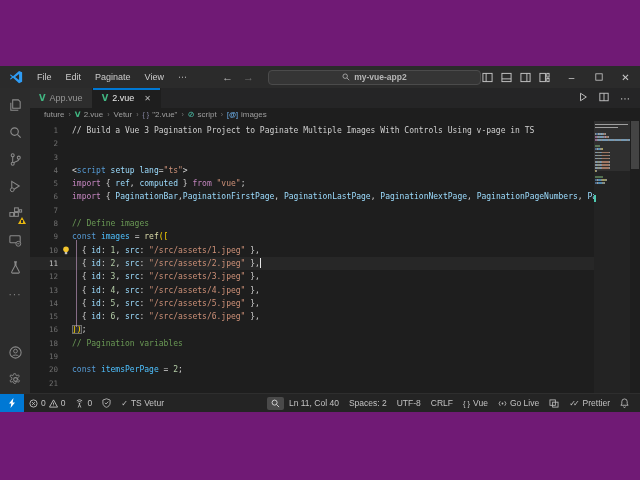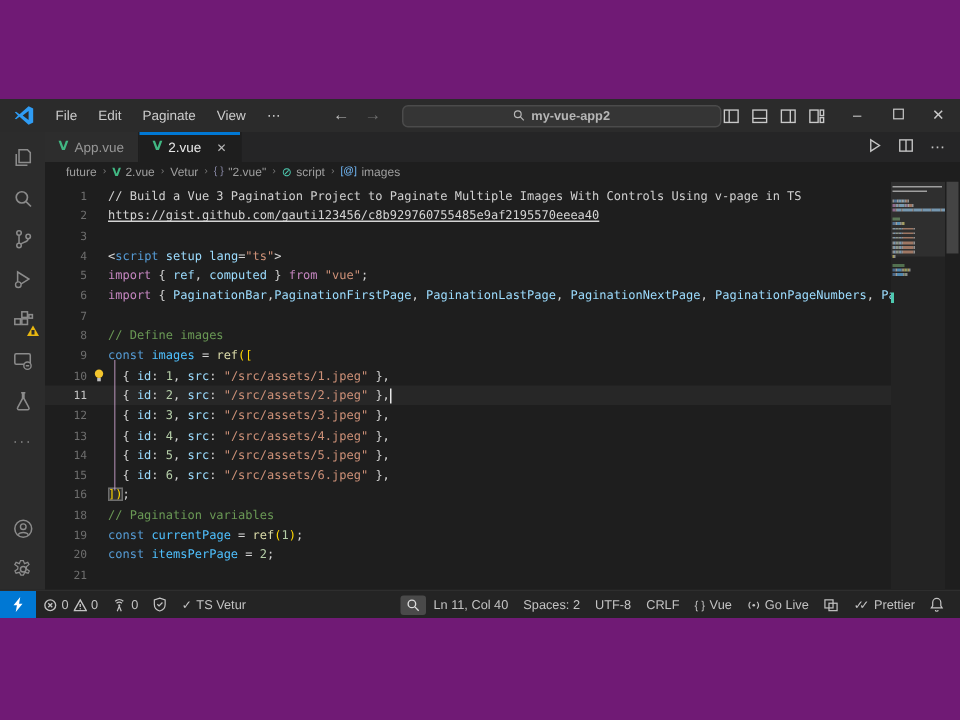--- a/index.html
+++ b/index.html
@@ -283,21 +283,20 @@
         </div>
 
         <div class="editor">
           <div class="code-area">
               <div class="code-row">
                 <span class="ln">1</span>
                 <span class="lc"><span class="t-txt">// Build a Vue 3 Pagination Project to Paginate Multiple Images With Controls Using v-page in TS</span></span>
               </div>
               <div class="code-row">
                 <span class="ln">2</span>
-                <span class="lc"><span class="t-lnk">https://gist.github.com/gauti123456/c8b929760755485e9af2195570eeea40</span></span>
               </div>
               <div class="code-row">
                 <span class="ln">3</span>
                 <span class="lc"></span>
               </div>
               <div class="code-row">
                 <span class="ln">4</span>
                 <span class="lc"><span class="t-pun">&lt;</span><span class="t-kw">script</span><span class="t-txt"> </span><span class="t-var">setup</span><span class="t-txt"> </span><span class="t-var">lang</span><span class="t-pun">=</span><span class="t-str">"ts"</span><span class="t-pun">&gt;</span></span>
               </div>
               <div class="code-row">
@@ -351,21 +350,20 @@
               <div class="code-row">
                 <span class="ln">16</span>
                 <span class="lc"><span class="t-br match">])</span><span class="t-pun">;</span></span>
               </div>
               <div class="code-row">
                 <span class="ln">18</span>
                 <span class="lc"><span class="t-cmt">// Pagination variables</span></span>
               </div>
               <div class="code-row">
                 <span class="ln">19</span>
-                <span class="lc"><span class="t-kw">const</span><span class="t-txt"> </span><span class="t-def">currentPage</span><span class="t-pun"> = </span><span class="t-fn">ref</span><span class="t-br">(</span><span class="t-num">1</span><span class="t-br">)</span><span class="t-pun">;</span></span>
               </div>
               <div class="code-row">
                 <span class="ln">20</span>
                 <span class="lc"><span class="t-kw">const</span><span class="t-txt"> </span><span class="t-def">itemsPerPage</span><span class="t-pun"> = </span><span class="t-num">2</span><span class="t-pun">;</span></span>
               </div>
               <div class="code-row">
                 <span class="ln">21</span>
                 <span class="lc"></span>
               </div>
               <div class="guide" style="top: 118.7px; height: 87.8px;"></div>

